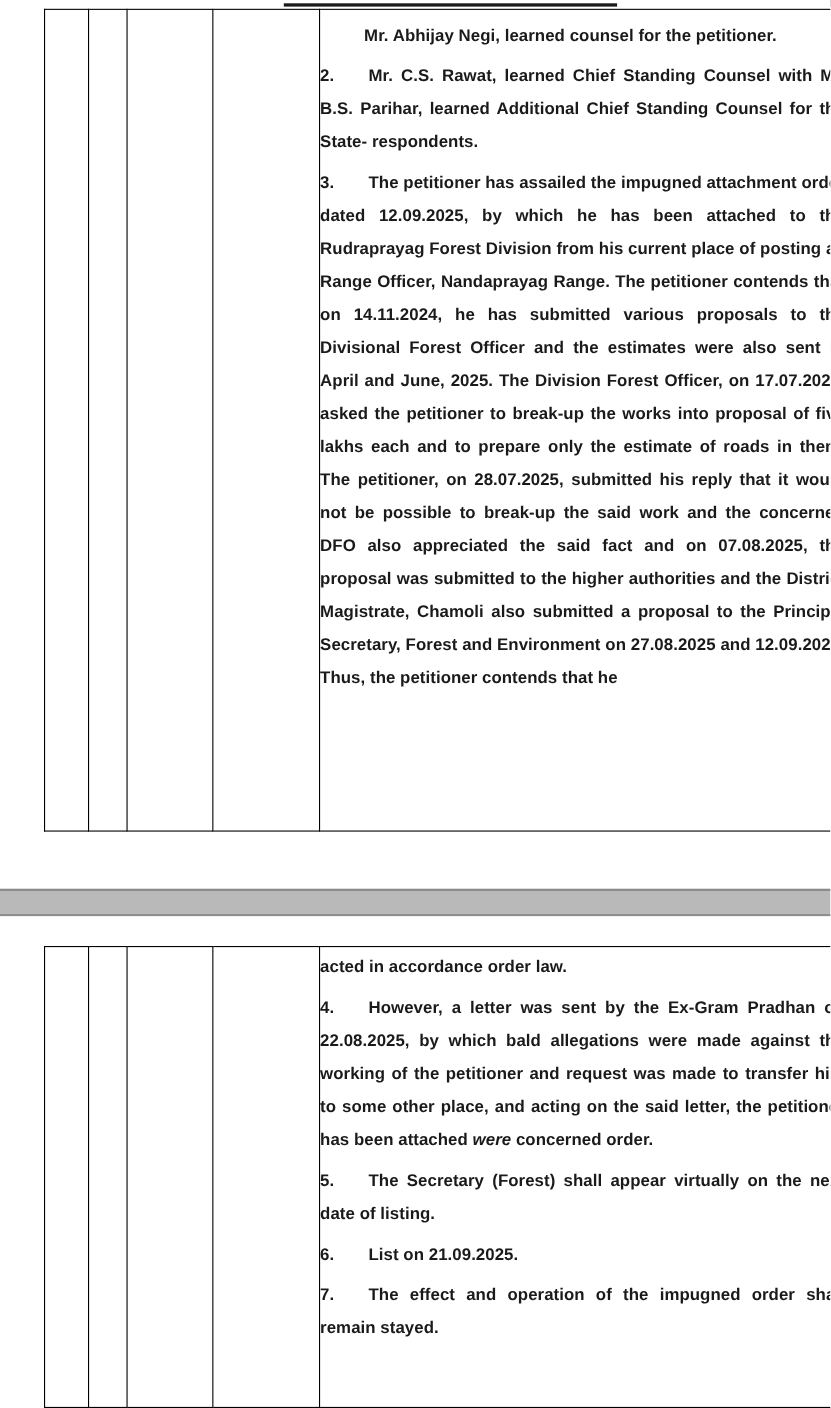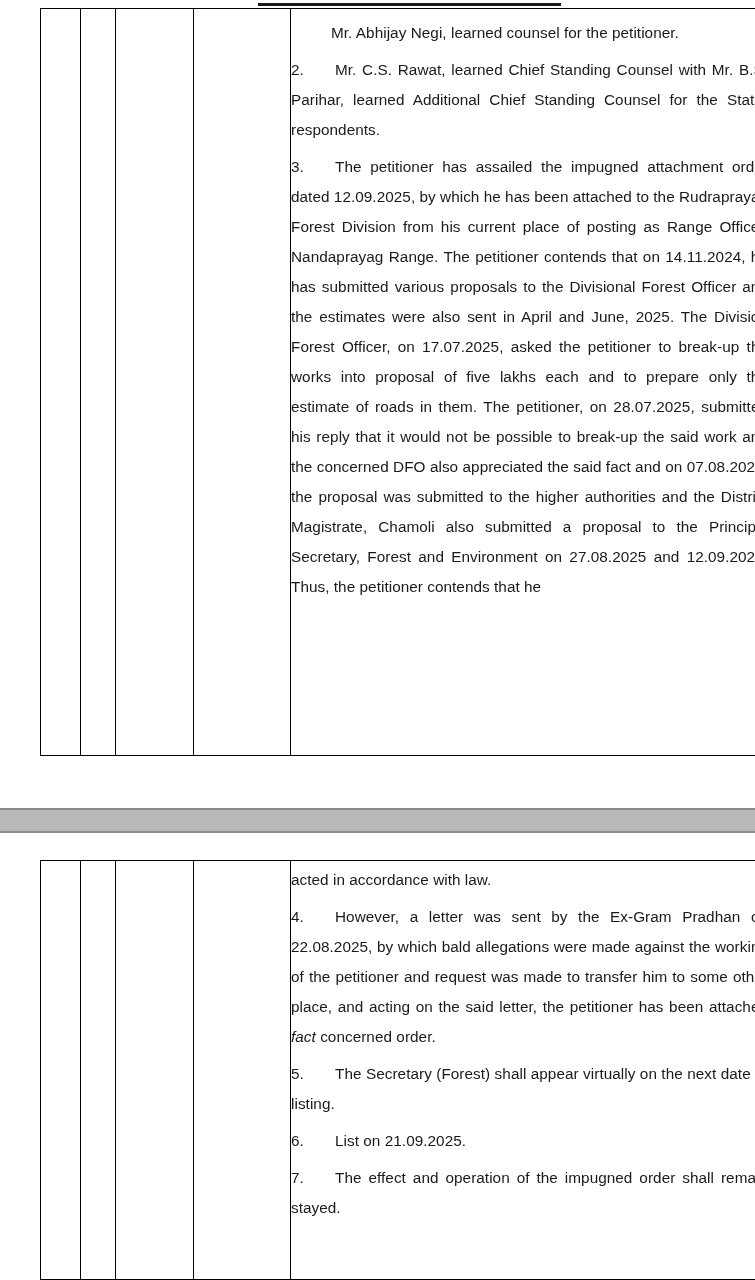--- a/index.html
+++ b/index.html
@@ -27,20 +27,21 @@
     background: #2b2b2b;
   }
 
   
   .page {
     position: absolute;
     left: 0;
     width: 755px;
     background: #ffffff;
     overflow: hidden;
+    font-weight: bold;
   }
   #page-1 { top: 0px;   height: 808px; }
   #page-2 { top: 833px; height: 447px; }
 
   
   .page-gap {
     position: absolute;
     left: 0;
     top: 808px;
     width: 755px;
@@ -153,23 +154,23 @@
     <table class="order-table" id="table-2">
       <tbody>
           <tr>
         <td class="col-a"></td>
         <td class="col-b"></td>
         <td class="col-c"></td>
         <td class="col-d"></td>
         <td class="col-text text-cell">
           <div class="order-text">
 
-            <p><span>acted in accordance with law.</span></p>
+            <p><span>acted in accordance order law.</span></p>
 
-            <p><span class="num">4.</span><span>However, a letter was sent by the Ex-Gram Pradhan on 22.08.2025, by which bald allegations were made against the working of the petitioner and request was made to transfer him to some other place, and acting on the said letter, the petitioner has been attached </span><span class="ital">fact</span><span> concerned order.</span></p>
+            <p><span class="num">4.</span><span>However, a letter was sent by the Ex-Gram Pradhan on 22.08.2025, by which bald allegations were made against the working of the petitioner and request was made to transfer him to some other place, and acting on the said letter, the petitioner has been attached </span><span class="ital">were</span><span> concerned order.</span></p>
 
             <p><span class="num">5.</span><span>The Secretary (Forest) shall appear virtually on the next date of listing.</span></p>
 
             <p><span class="num">6.</span><span>List on 21.09.2025.</span></p>
 
             <p><span class="num">7.</span><span>The effect and operation of the impugned order shall remain stayed.</span></p>
 
           </div>
         </td>
       </tr>

